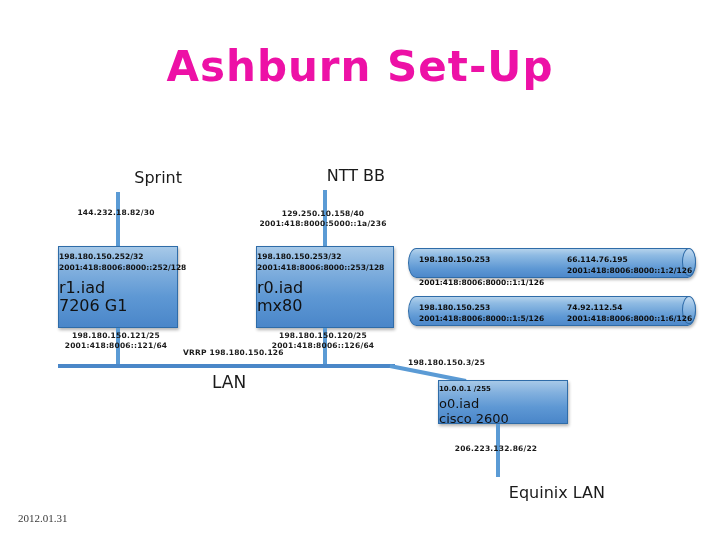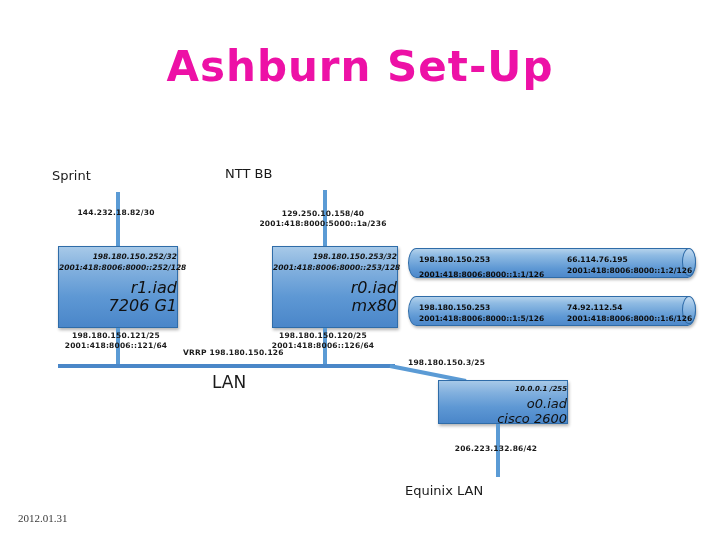--- a/index.html
+++ b/index.html
@@ -31,24 +31,24 @@
     font-size: 42px;
     font-weight: bold;
     letter-spacing: 1px;
     color: #ed11a6;
   }
 
   
   .provider-label {
     position: absolute;
     font-family: "DejaVu Sans", sans-serif;
-    font-size: 13px;
+    font-size: 16px;
     color: #1a1a1a;
     white-space: nowrap;
-    text-align: left;
+    text-align: right;
   }
 
   
   .vline {
     position: absolute;
     width: 4px;
     background: #5b9bd5;
   }
   .hbar {
     position: absolute;
@@ -73,22 +73,21 @@
   }
   .link-label.center { text-align: center; }
 
   
   .node {
     position: absolute;
     border: 1px solid #2f6ca8;
     background: linear-gradient(to bottom, #a7c9e8 0%, #82b0de 28%, #5e98d4 62%, #4a86c9 100%);
     box-shadow: 1px 2px 3px rgba(0,0,0,0.30);
     box-sizing: border-box;
-    text-align: right;
-    font-style: italic;
+    text-align: left;
   }
   .node .node-ip {
     font-family: "DejaVu Sans", sans-serif;
     font-size: 7.5px;
     font-weight: bold;
     color: #111111;
     line-height: 1.4;
     margin-top: 5px;
     white-space: nowrap;
   }
@@ -186,37 +185,37 @@
     <div class="node-ip">198.180.150.252/32</div>
     <div class="node-ip" style="margin-top:0;">2001:418:8006:8000::252/128</div>
     <div class="node-name">r1.iad</div>
     <div class="node-model">7206 G1</div>
   </div>
 
   <div class="vline" style="left:116px; top:328px; height:39px;"></div>
   <div class="link-label center" style="left:46px; top:331px; width:140px;">198.180.150.121/25</div>
   <div class="link-label center" style="left:46px; top:341px; width:140px;">2001:418:8006::121/64</div>
 
-  <div class="node" style="left:272px; top:246px; width:126px; height:82px;">
+  <div class="node" style="left:256px; top:246px; width:138px; height:82px;">
     <div class="node-ip">198.180.150.253/32</div>
     <div class="node-ip" style="margin-top:0;">2001:418:8006:8000::253/128</div>
     <div class="node-name">r0.iad</div>
     <div class="node-model">mx80</div>
   </div>
 
   <div class="vline" style="left:323px; top:328px; height:39px;"></div>
   <div class="link-label center" style="left:253px; top:331px; width:140px;">198.180.150.120/25</div>
   <div class="link-label center" style="left:253px; top:341px; width:140px;">2001:418:8006::126/64</div>
 
   <div class="link-label" style="left:183px; top:348px;">VRRP 198.180.150.126</div>
 
   <div class="cylinder" style="left:408px; top:248px; width:288px; height:30px;">
     <div class="cap"></div>
     <div class="cyl-col" style="left:10px; top:5px;">198.180.150.253</div>
-    <div class="cyl-col" style="left:10px; top:20px;">2001:418:8006:8000::1:1/126</div>
+    <div class="cyl-col" style="left:10px; top:28px;">2001:418:8006:8000::1:1/126</div>
     <div class="cyl-col" style="left:158px; top:5px;">66.114.76.195</div>
     <div class="cyl-col" style="left:158px; top:16px;">2001:418:8006:8000::1:2/126</div>
   </div>
 
   <div class="cylinder" style="left:408px; top:296px; width:288px; height:30px;">
     <div class="cap"></div>
     <div class="cyl-col" style="left:10px; top:5px;">198.180.150.253</div>
     <div class="cyl-col" style="left:10px; top:16px;">2001:418:8006:8000::1:5/126</div>
     <div class="cyl-col" style="left:158px; top:5px;">74.92.112.54</div>
     <div class="cyl-col" style="left:158px; top:16px;">2001:418:8006:8000::1:6/126</div>
@@ -232,17 +231,17 @@
 
   <div class="link-label" style="left:408px; top:358px;">198.180.150.3/25</div>
 
   <div class="node small" style="left:438px; top:380px; width:130px; height:44px;">
     <div class="node-ip">10.0.0.1 /255</div>
     <div class="node-name">o0.iad</div>
     <div class="node-model">cisco 2600</div>
   </div>
 
   <div class="vline" style="left:496px; top:424px; height:53px;"></div>
-  <div class="link-label center" style="left:426px; top:444px; width:140px;">206.223.132.86/42</div>
+  <div class="link-label center" style="left:426px; top:444px; width:140px;">206.223.132.86/22</div>
 
   <div class="footer-date">2012.01.31</div>
 
 </div>
 
 </body></html>

